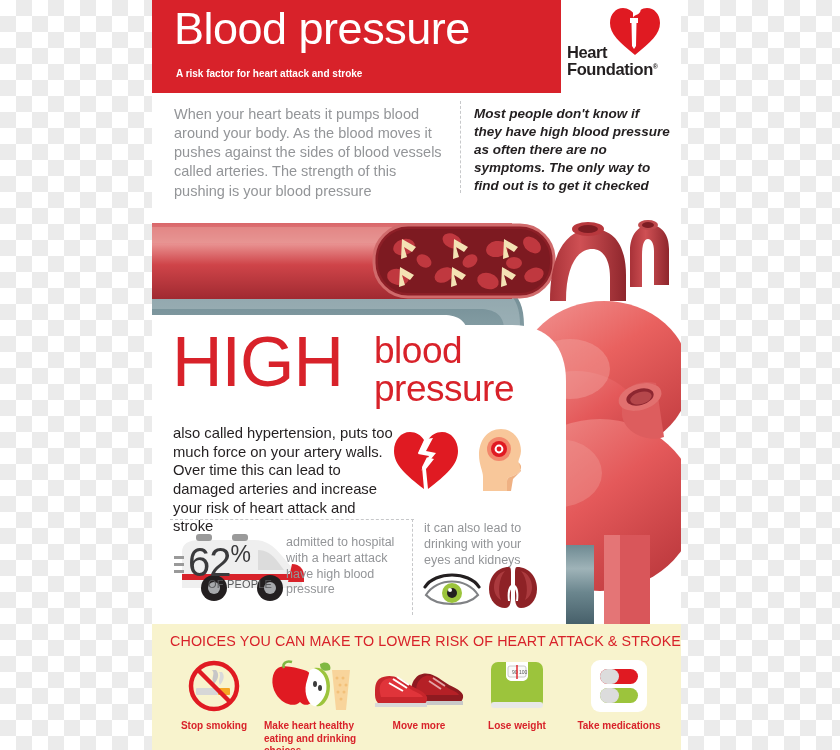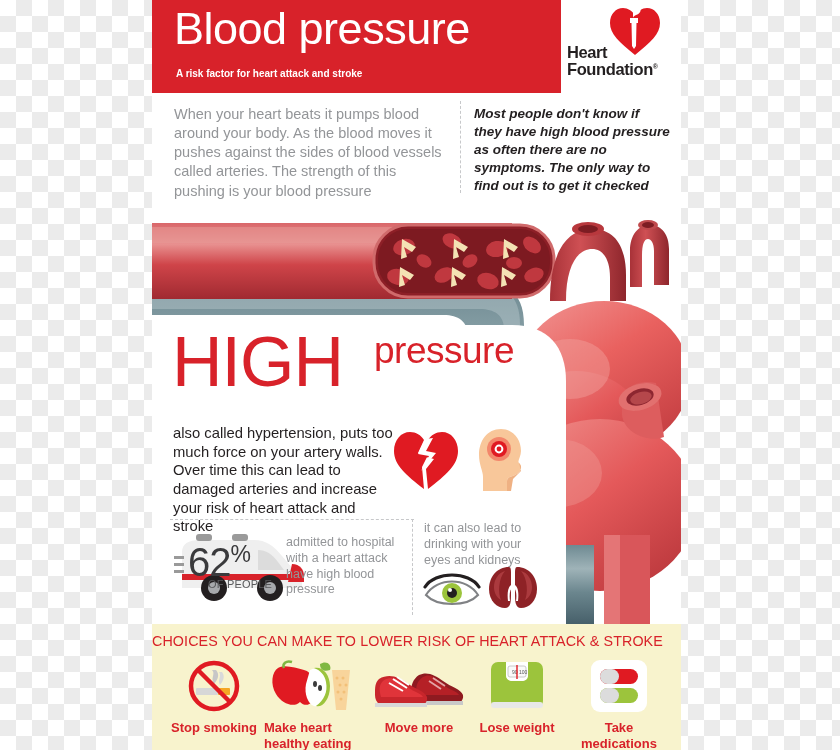--- a/index.html
+++ b/index.html
@@ -287,44 +287,45 @@
   .choices {
     position: absolute;
     left: 0;
     top: 624px;
     width: 529px;
     height: 126px;
     background: #f8f3cd;
   }
   .choices-title {
     position: absolute;
-    left: 0;
+    left: 9px;
     top: 9px;
     width: 529px;
+    text-align: center;
     color: #d8222a;
     font-size: 14.3px;
     font-weight: 400;
     letter-spacing: 0.1px;
   }
   .choice {
     position: absolute;
     top: 34px;
     width: 104px;
   }
   .choice .glyph {
     height: 56px;
     display: flex;
     align-items: center;
     justify-content: center;
   }
   .choice .cap {
     margin-top: 6px;
     text-align: center;
     color: #d8222a;
-    font-size: 13px;
+    font-size: 10px;
     font-weight: 700;
     line-height: 1.25;
   }
   .choice.c1 { left: 10px; }
   .choice.c2 { left: 108px; }
   .choice.c3 { left: 215px; }
   .choice.c4 { left: 313px; }
   .choice.c5 { left: 415px; }
   .choice.c2 .cap, .choice.c1 .cap { text-align: left; padding-left: 8px; }
   .choice.c2 .cap { padding-left: 4px; }
@@ -463,20 +464,21 @@
         <path d="M0 112 L388 112 C420 112 440 132 440 164 L440 419 L0 419 Z" fill="#ffffff" opacity="0"></path>
         <path d="M-5 120 L360 120 C396 120 414 142 414 176 L414 424 L-5 424 Z" fill="#ffffff"></path>
 
       </g>
     </svg>
   </div>
 
   <div class="copy-layer">
     <div class="hdr-high">HIGH</div>
     <div class="hdr-bp">
+      <div>blood</div>
       <div>pressure</div>
     </div>
     <div class="body-copy">also called hypertension, puts too much force on your artery walls. Over time this can lead to damaged arteries and increase your risk of heart attack and stroke</div>
 
     <svg class="icon-heartbreak" viewBox="0 0 68 62">
       <path d="M32 60 C14 46 2 36 2 22 C2 11 9 3 18 3 C24 3 29 6 32 11 L26 24 L36 26 L30 38 Z" fill="#e01a22"></path>
       <path d="M36 11 C39 6 44 3 50 3 C59 3 66 11 66 22 C66 36 54 46 36 60 L34 40 L42 30 L30 27 Z" fill="#e01a22"></path>
       <path d="M33 10 L26 25 L37 27 L29 42 L44 24 L34 22 L41 9 Z" fill="#ffffff"></path>
     </svg>
 

